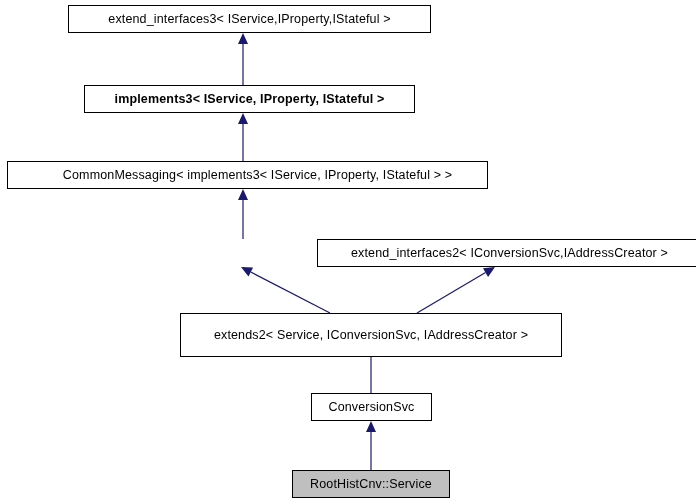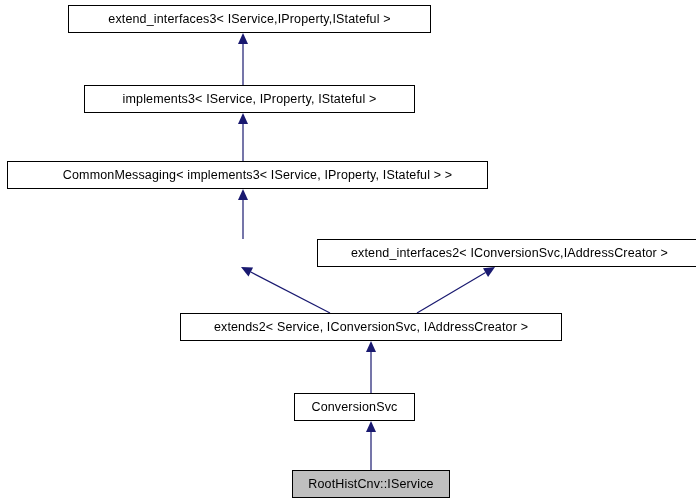--- a/index.html
+++ b/index.html
@@ -68,38 +68,38 @@
       <line x1="371" y1="393" x2="371" y2="352" stroke="#191970" stroke-width="1.2"></line>
       <polygon points="371,341 376,352 366,352" fill="#191970"></polygon>
       <line x1="371" y1="470" x2="371" y2="432" stroke="#191970" stroke-width="1.2"></line>
       <polygon points="371,421 376,432 366,432" fill="#191970"></polygon>
     </svg>
 
   <div class="node" style="left:68px; top:5px; width:363px; height:28px;">
     <span class="node-label">extend_interfaces3&lt; IService,IProperty,IStateful &gt;</span>
   </div>
 
-  <div class="node" style="left:84px; top:85px; width:331px; height:28px;">
+  <div class="node" style="left:84px; top:85px; width:331px; height:28px;font-weight:bold;">
     <span class="node-label">implements3&lt; IService, IProperty, IStateful &gt;</span>
   </div>
 
   <div class="node" style="left:7px; top:161px; width:481px; height:28px;padding-left:20px;">
     <span class="node-label">CommonMessaging&lt; implements3&lt; IService, IProperty, IStateful &gt; &gt;</span>
   </div>
 
 
   <div class="node" style="left:317px; top:239px; width:385px; height:28px;">
     <span class="node-label">extend_interfaces2&lt; IConversionSvc,IAddressCreator &gt;</span>
   </div>
 
-  <div class="node" style="left:180px; top:313px; width:382px; height:28px;">
+  <div class="node" style="left:180px; top:313px; width:382px; height:44px;">
     <span class="node-label">extends2&lt; Service, IConversionSvc, IAddressCreator &gt;</span>
   </div>
 
-  <div class="node" style="left:294px; top:393px; width:121px; height:28px;">
+  <div class="node" style="left:311px; top:393px; width:121px; height:28px;">
     <span class="node-label">ConversionSvc</span>
   </div>
 
   <div class="node highlight" style="left:292px; top:470px; width:158px; height:28px;">
-    <span class="node-label">RootHistCnv::IService</span>
+    <span class="node-label">RootHistCnv::Service</span>
   </div>
 
 </div>
 
 </body></html>

